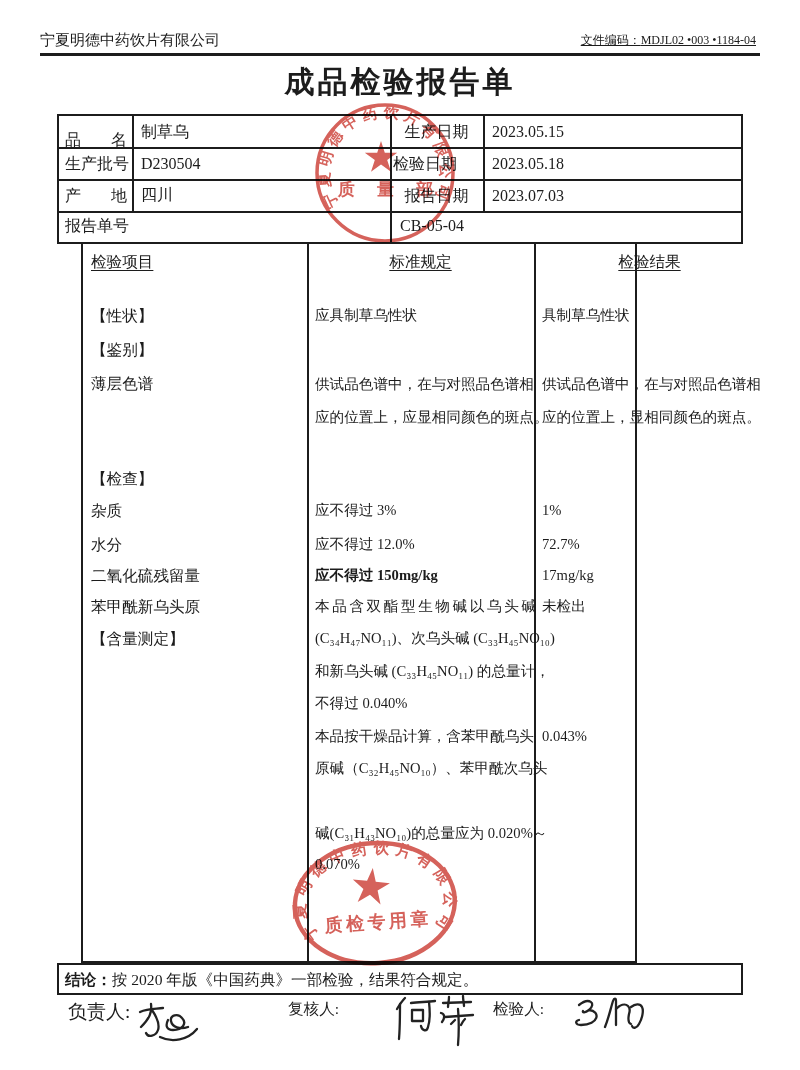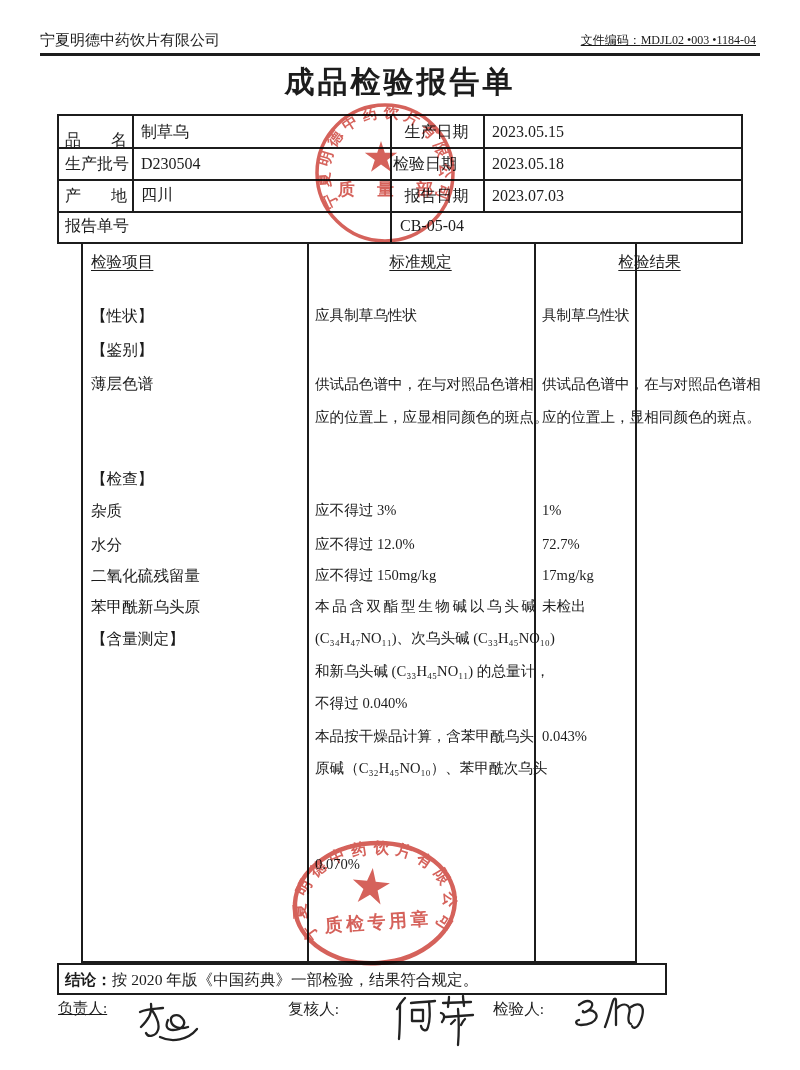--- a/index.html
+++ b/index.html
@@ -72,44 +72,45 @@
     <div class="abs bi" style="left:8px;top:291px;">水分</div>
     <div class="abs bi" style="left:8px;top:322px;">二氧化硫残留量</div>
     <div class="abs bi" style="left:8px;top:353px;">苯甲酰新乌头原</div>
     <div class="abs bi" style="left:8px;top:385px;">【含量测定】</div>
 
     <div class="abs bl" style="left:232px;top:62px;">应具制草乌性状</div>
     <div class="abs bl" style="left:232px;top:131px;">供试品色谱中，在与对照品色谱相</div>
     <div class="abs bl" style="left:232px;top:164px;">应的位置上，应显相同颜色的斑点。</div>
     <div class="abs bl" style="left:232px;top:257px;">应不得过 3%</div>
     <div class="abs bl" style="left:232px;top:291px;">应不得过 12.0%</div>
-    <div class="abs bl" style="left:232px;top:322px;">应不得过 150mg/kg</div>
+    <div class="abs bl" style="left:232px;top:322px;font-weight:bold;">应不得过 150mg/kg</div>
     <div class="abs bl" style="left:232px;top:353px;letter-spacing:2.6px;">本品含双酯型生物碱以乌头碱</div>
     <div class="abs bl" style="left:232px;top:385px;">(C₃₄H₄₇NO₁₁)、次乌头碱 (C₃₃H₄₅NO₁₀)</div>
     <div class="abs bl" style="left:232px;top:418px;">和新乌头碱 (C₃₃H₄₅NO₁₁) 的总量计，</div>
     <div class="abs bl" style="left:232px;top:450px;">不得过 0.040%</div>
     <div class="abs bl" style="left:232px;top:515px;">原碱（C₃₂H₄₅NO₁₀）、苯甲酰次乌头</div>
     <div class="abs bl" style="left:232px;top:483px;">本品按干燥品计算，含苯甲酰乌头</div>
+    <div class="abs bl" style="left:232px;top:580px;">碱(C₃₁H₄₃NO₁₀)的总量应为 0.020%～</div>
     <div class="abs bl" style="left:232px;top:611px;">0.070%</div>
 
     <div class="abs bl" style="left:459px;top:62px;">具制草乌性状</div>
     <div class="abs bl" style="left:459px;top:131px;">供试品色谱中，在与对照品色谱相</div>
     <div class="abs bl" style="left:459px;top:164px;">应的位置上，显相同颜色的斑点。</div>
     <div class="abs bl" style="left:459px;top:257px;">1%</div>
     <div class="abs bl" style="left:459px;top:291px;">72.7%</div>
     <div class="abs bl" style="left:459px;top:322px;">17mg/kg</div>
     <div class="abs bl" style="left:459px;top:353px;">未检出</div>
     <div class="abs bl" style="left:459px;top:483px;">0.043%</div>
   </div>
 
-  <div class="box" style="left:57px;top:963px;width:610px;height:32px;">
+  <div class="box" style="left:57px;top:963px;width:686px;height:32px;">
     <div class="abs" style="left:6px;top:5px;font-size:15.6px;"><b>结论：</b><span>按 2020 年版《中国药典》一部检验，结果符合规定。</span></div>
   </div>
 
-  <div class="abs" style="left:58px;top:999px;font-size:15px;text-decoration:underline;">负责人:</div>
+  <div class="abs" style="left:68px;top:999px;font-size:19px;">负责人:</div>
   <div class="abs" style="left:288px;top:999px;font-size:15.6px;">复核人:</div>
   <div class="abs" style="left:493px;top:999px;font-size:15.6px;">检验人:</div>
 
   <svg class="abs sig" style="left:130px;top:1000px;" width="80" height="45" viewBox="0 0 80 45">
     <path d="M10,12 C18,8 26,9 33,8"></path>
     <path d="M21,4 C22,12 20,18 11,27"></path>
     <path d="M22,10 C26,16 30,24 28,30 C26,36 18,38 16,33"></path>
     <path d="M38,20 C35,26 37,30 43,30 C53,30 57,23 52,18 C48,13 40,15 41,21 C42,27 50,30 58,27"></path>
     <path d="M30,37 C42,43 58,40 67,29"></path>
   </svg>

